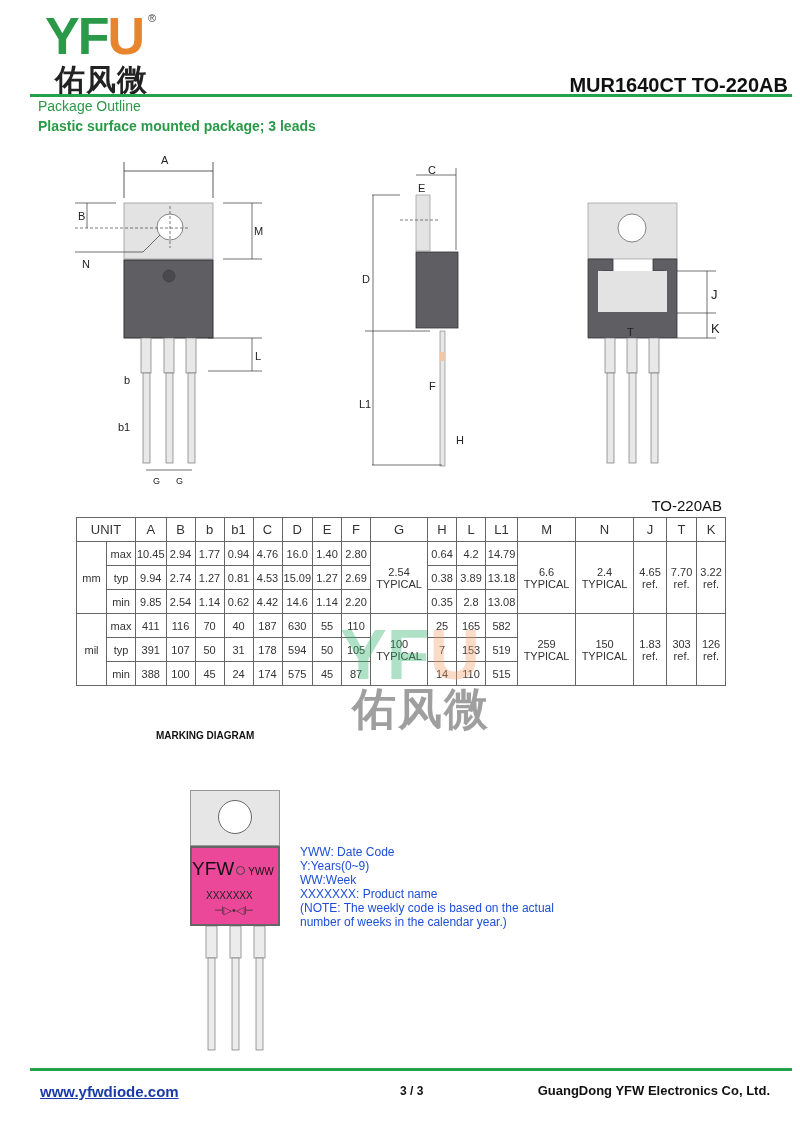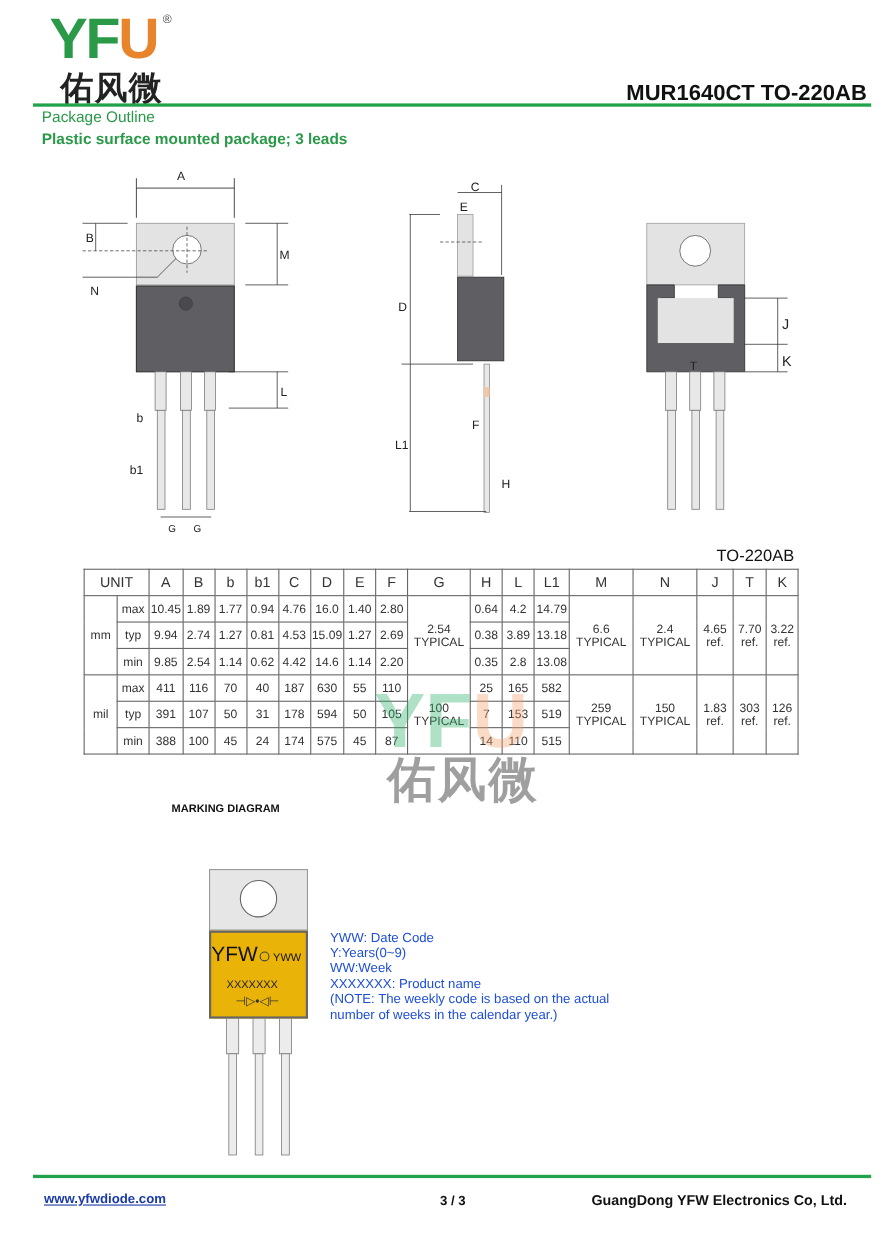--- a/index.html
+++ b/index.html
@@ -18,21 +18,21 @@
   table.dim { position: absolute; left: 76px; top: 517px; border-collapse: collapse; font-size: 11px; color: #333; }
   table.dim td { border: 1px solid #666; text-align: center; height: 24px; padding: 0 1px; line-height: 12px; }
   table.dim tr.hd td { height: 24px; font-size: 13px; margin-top: 11px; }
   .wm { left: 340px; top: 620px; font-size: 70px; font-weight: bold; line-height: 1; opacity: 0.55; }
   .wm .g { color: #2fb06a; opacity: .7; }
   .wm .o { color: #f0a070; opacity: .7; }
   .wm-cn { left: 352px; top: 680px; font-size: 44px; font-weight: bold; color: #888; opacity: 0.8; letter-spacing: 2px; }
   .mk-title { left: 156px; top: 730px; font-size: 10px; font-weight: bold; }
   .mk-notes { left: 300px; top: 845px; font-size: 12px; line-height: 14px; color: #1d4ed8; }
   .ftr-line { left: 30px; right: 8px; top: 1068px; height: 3px; background: #22a24a; }
-  .ftr-url { left: 40px; top: 1083px; font-size: 12px; font-weight: bold; color: #1a3aa8; text-decoration: underline; }
+  .ftr-url { left: 40px; top: 1083px; font-size: 15px; font-weight: bold; color: #1a3aa8; text-decoration: underline; }
   .ftr-page { left: 400px; top: 1084px; font-size: 12px; font-weight: bold; }
   .ftr-co { right: 30px; top: 1083px; font-size: 13px; font-weight: bold; }
 </style>
 </head>
 <body>
 
 <div class="abs logo-top"><span class="g">YF</span><span class="o">U</span></div>
 <div class="abs reg">®</div>
 <div class="abs logo-cn">佑风微</div>
 <div class="abs hdr-title">MUR1640CT  TO-220AB</div>
@@ -152,21 +152,21 @@
     <td style="width:58px">N</td>
     <td style="width:33px">J</td>
     <td style="width:30px">T</td>
     <td style="width:29px">K</td>
   </tr>
 
   <tr>
     <td rowspan="3" style="width:30px">mm</td>
     <td>max</td>
     <td>10.45</td>
-    <td>1.89</td>
+    <td>2.94</td>
     <td>1.77</td>
     <td>0.94</td>
     <td>4.76</td>
     <td>16.0</td>
     <td>1.40</td>
     <td>2.80</td>
     <td rowspan="3">
           <div>2.54</div>
           <div>TYPICAL</div>
         </td>
@@ -293,21 +293,21 @@
 </tbody>
   </table>
 
 <div class="abs wm"><span class="g">YF</span><span class="o">U</span></div>
 <div class="abs wm-cn">佑风微</div>
 
 <div class="abs mk-title">MARKING DIAGRAM</div>
 <div class="abs" style="left:190px;top:790px;width:90px;height:264px">
   <div style="position:absolute;left:0;top:0;width:90px;height:56px;background:#e6e6e6;border:1px solid #999"></div>
   <div style="position:absolute;left:28px;top:10px;width:34px;height:34px;border-radius:50%;background:#fff;border:1px solid #666"></div>
-  <div style="position:absolute;left:0;top:56px;width:90px;height:80px;background:#eab308;border:2px solid #666">
+  <div style="position:absolute;left:0;top:56px;width:90px;height:80px;background:#ec4899;border:2px solid #666">
     <div style="position:absolute;left:0;top:10px;font-size:19px;color:#111;white-space:nowrap"><span>YFW</span><span style="display:inline-block;width:9px;height:9px;border:1px solid #444;border-radius:50%;margin:0 3px 0 2px"></span><span style="font-size:10px">YWW</span></div>
     <div style="position:absolute;left:14px;top:42px;font-size:10px;color:#222">XXXXXXX</div>
     <div style="position:absolute;left:22px;top:56px;font-size:11px;color:#333">⊣▷•◁⊢</div>
   </div>
   <svg style="position:absolute;left:0;top:136px" width="90" height="128">
     <g fill="#ececec" stroke="#777" stroke-width="0.7">
       <rect x="16" y="0" width="11" height="32"></rect>
         <rect x="18" y="32" width="7" height="92"></rect>
       <rect x="40" y="0" width="11" height="32"></rect>
         <rect x="42" y="32" width="7" height="92"></rect>

